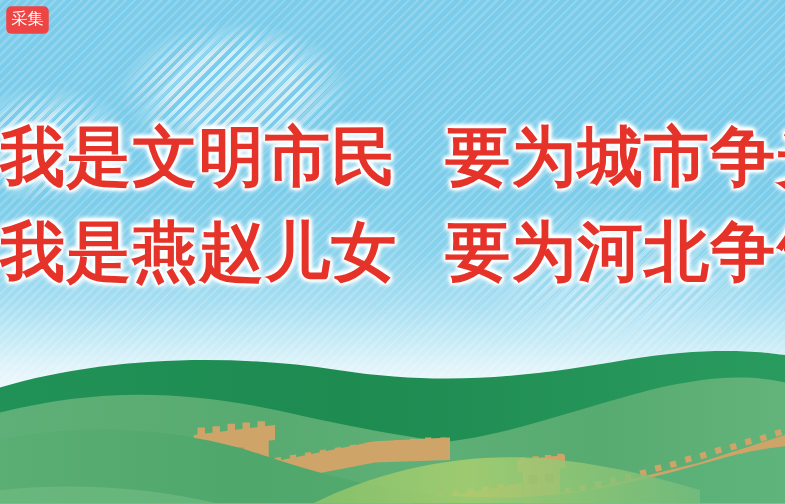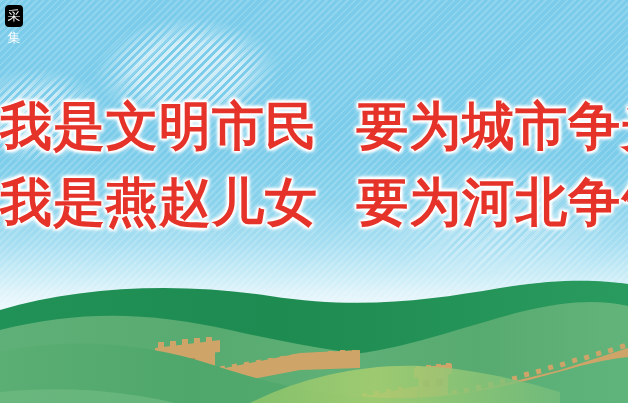--- a/index.html
+++ b/index.html
@@ -108,22 +108,22 @@
       -2px 2px 3px rgba(255,255,255,.95),
        2px -2px 3px rgba(255,255,255,.95),
       -2px -2px 3px rgba(255,255,255,.95),
        0 0 7px rgba(255,255,255,.9);
   }
 
   
   .capture-btn{
     position:absolute;
     left:5px;top:5px;
-    width:18px;height:22px;
-    background:#000000;
+    width:34px;height:22px;
+    background:#ef4444;
     border-radius:4px;
     color:#ffffff;
     font-family:"DejaVu Sans","Liberation Sans",sans-serif;
     font-size:13px;
     line-height:22px;
     text-align:center;
     letter-spacing:0px;
     cursor:pointer;
     user-select:none;
     z-index:40;

